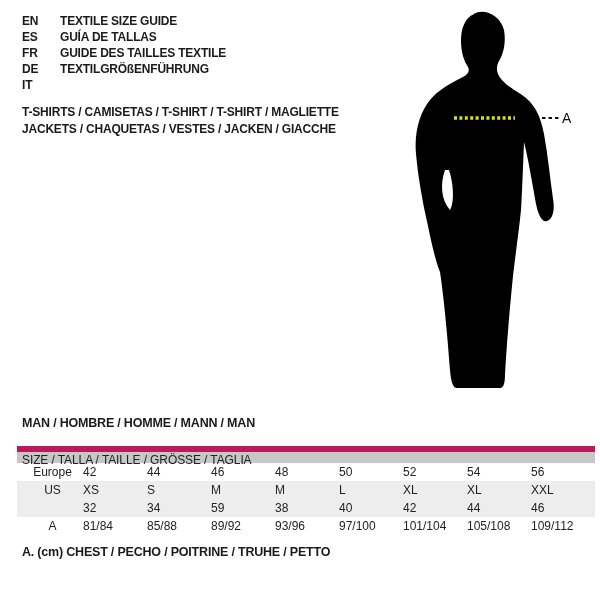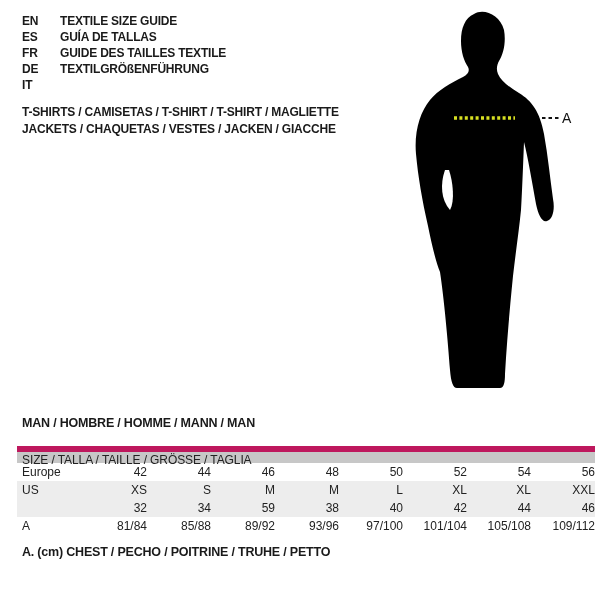--- a/index.html
+++ b/index.html
@@ -17,22 +17,22 @@
   .categories{position:absolute;left:22px;top:104px;font-size:12px;font-weight:bold;line-height:17px;letter-spacing:-0.2px}
   
   .figure-wrap{position:absolute;left:410px;top:8px;width:168px;height:384px}
   
   .section-title{position:absolute;left:22px;top:416px;font-size:12.5px;font-weight:bold;letter-spacing:-0.2px}
   
   .size-table{position:absolute;left:17px;top:446px;width:578px;font-size:12px;color:#222}
   .t-header{height:17px;line-height:17px;background:#c7c7c7;border-top:6px solid #be185d;padding-left:5px;box-sizing:border-box;letter-spacing:-0.1px}
   .t-row{display:flex;height:18px;line-height:18px}
   .t-row.alt{background:#ededed}
-  .t-label{width:66px;padding-left:5px;box-sizing:border-box;text-align:left}
-  .t-cell{flex:1;text-align:right}
+  .t-label{width:66px;padding-left:5px;box-sizing:border-box;text-align:center}
+  .t-cell{flex:1;text-align:left}
   
   .footnote{position:absolute;left:22px;top:545px;font-size:12.5px;font-weight:bold;letter-spacing:-0.2px}
 </style>
 </head>
 <body>
 
 <div class="lang-block">
   <div class="lang-row">
     <span class="lang-code">EN</span>
     <span class="lang-label">TEXTILE SIZE GUIDE</span>

